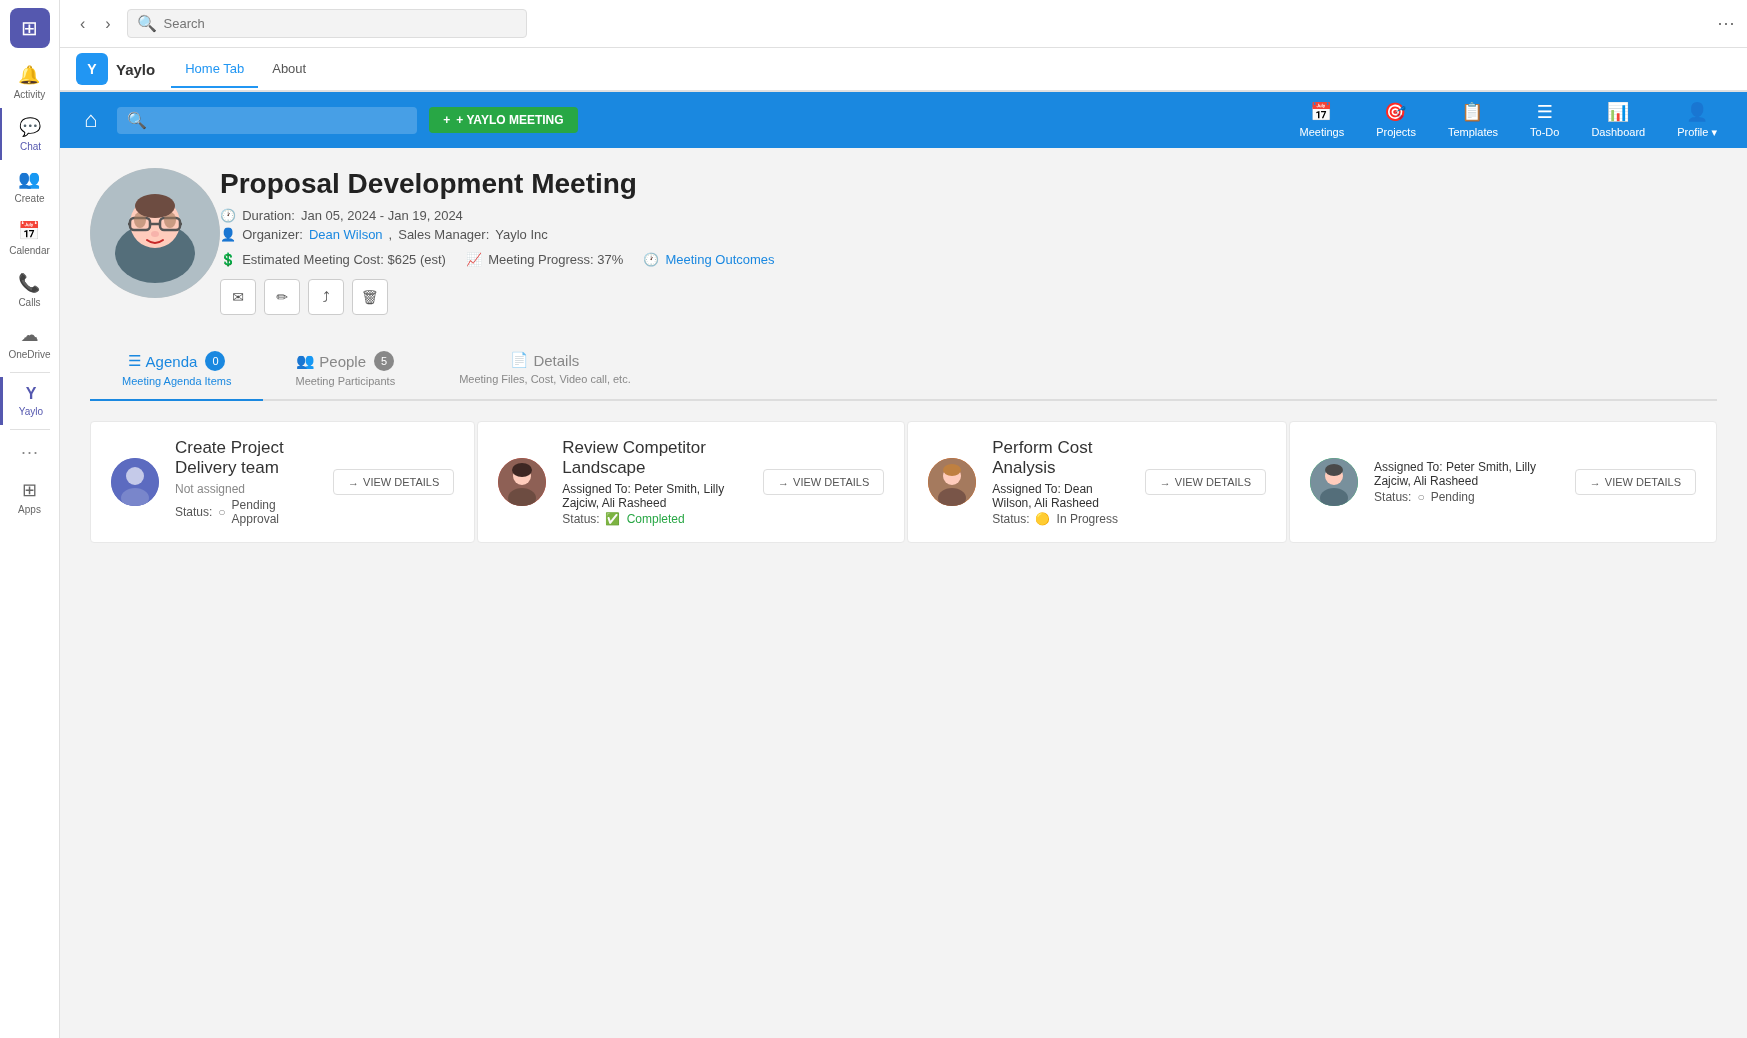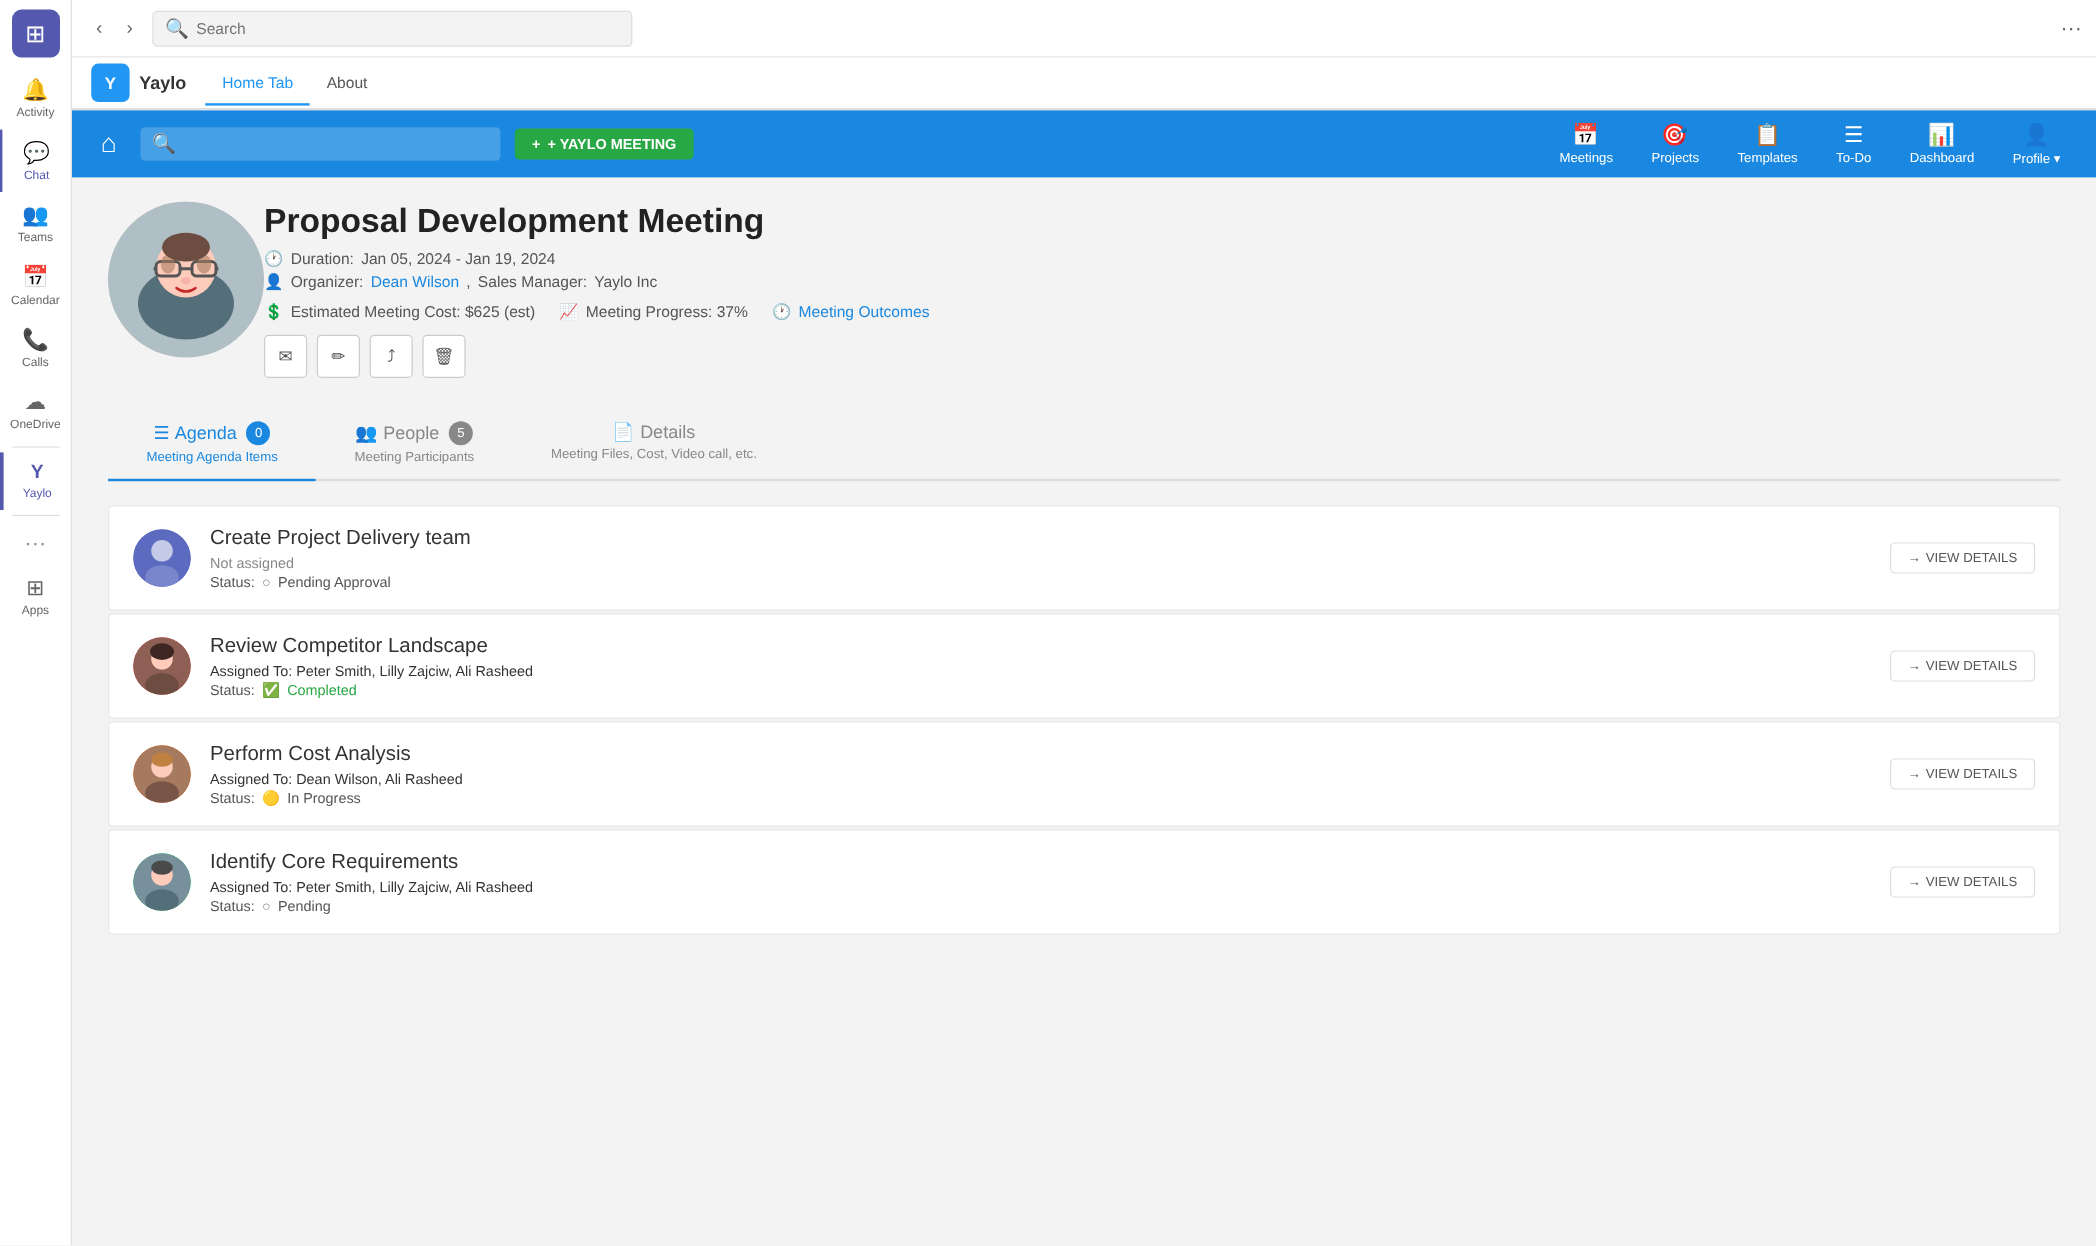--- a/index.html
+++ b/index.html
@@ -237,21 +237,21 @@
       align-items: center;
       justify-content: center;
       font-size: 11px;
       margin-left: 4px;
     }
     .tab-badge.blue { background: #1a88e0; }
     .tab-sub { font-size: 11px; color: #888; }
     .tab-item.active .tab-sub { color: #1a88e0; }
 
     
-    .agenda-list { display: flex; flex-direction: column; gap: 2px; }
+    .agenda-list { display: flex; flex-direction: row; gap: 2px; }
     .agenda-item {
       background: white;
       border: 1px solid #e8e8e8;
       border-radius: 4px;
       padding: 16px 20px;
       display: flex;
       align-items: center;
       gap: 16px;
     }
     .agenda-avatar {
@@ -295,21 +295,21 @@
   <div class="sidebar-item">
     <span class="icon">🔔</span>
     <span>Activity</span>
   </div>
   <div class="sidebar-item active">
     <span class="icon">💬</span>
     <span>Chat</span>
   </div>
   <div class="sidebar-item">
     <span class="icon">👥</span>
-    <span>Teams</span>
+    <span>Create</span>
   </div>
   <div class="sidebar-item">
     <span class="icon">📅</span>
     <span>Calendar</span>
   </div>
   <div class="sidebar-item">
     <span class="icon">📞</span>
     <span>Calls</span>
   </div>
   <div class="sidebar-item">
@@ -559,21 +559,20 @@
       <div class="agenda-item">
         <div class="agenda-avatar" style="background:#27ae60;">
           <svg width="48" height="48" viewBox="0 0 48 48">
             <circle cx="24" cy="24" r="24" fill="#78909c"></circle>
             <circle cx="24" cy="18" r="9" fill="#ffccbc"></circle>
             <ellipse cx="24" cy="40" rx="14" ry="10" fill="#546e7a"></ellipse>
             <ellipse cx="24" cy="12" rx="9" ry="6" fill="#4a4a4a"></ellipse>
           </svg>
         </div>
         <div class="agenda-content">
-          <div class="agenda-title">Identify Core Requirements</div>
           <div class="agenda-assign">
             <span>Assigned To:</span> <span>Peter Smith, Lilly Zajciw, Ali Rasheed</span>
           </div>
           <div class="agenda-status">
             <span>Status:</span>
             <span style="color:#888;">○</span>
             <span>Pending</span>
           </div>
         </div>
         <button class="view-details-btn">

